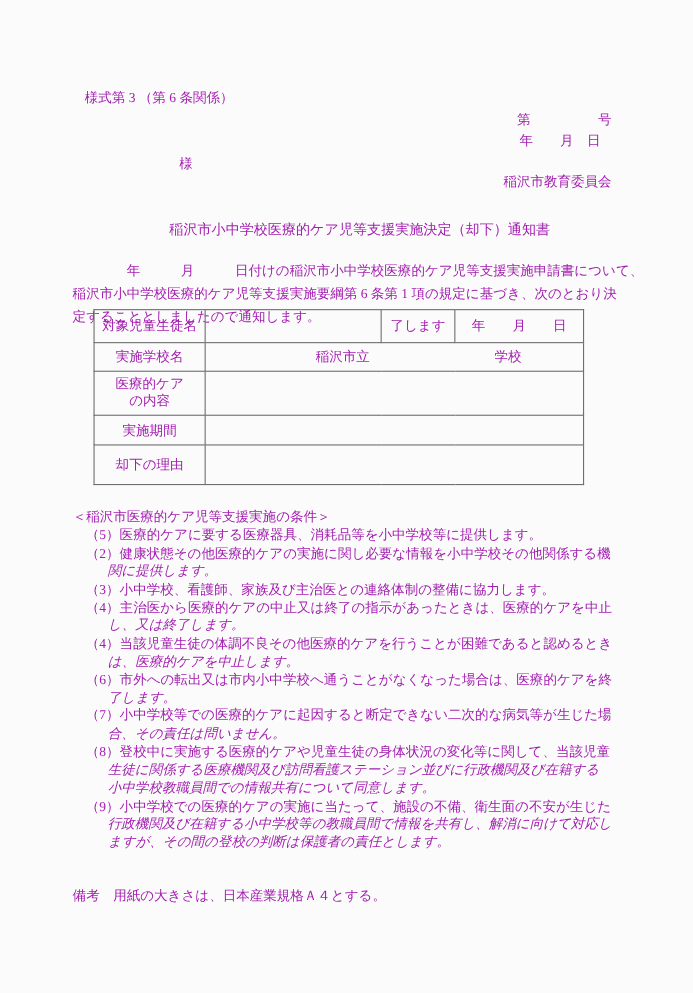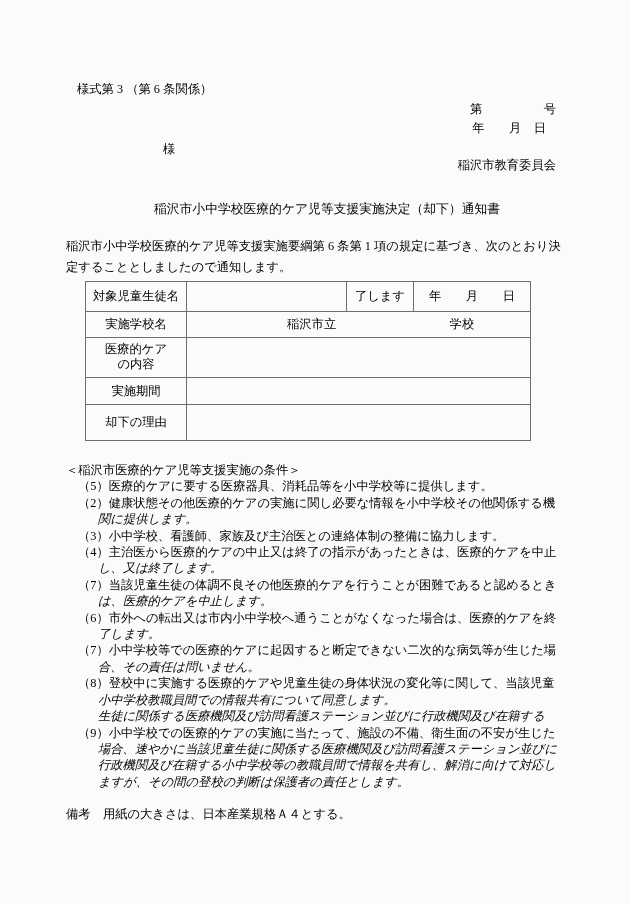--- a/index.html
+++ b/index.html
@@ -5,21 +5,21 @@
   html, body {
     margin: 0;
     padding: 0;
     background: #fbfbfb;
   }
   .page {
     position: relative;
     width: 630px;
     height: 903px;
     background: #fbfbfb;
-    color: #000000;
+    color: #a21caf;
     font-family: "Liberation Serif", "DejaVu Serif", serif;
     font-size: 12.3px;
     overflow: hidden;
   }
   .abs { position: absolute; }
   .line { white-space: pre; line-height: inherit; }
 
   
   .form-label { left: 77px; top: 81px; }
   .hdr-right {
@@ -96,20 +96,21 @@
     <div class="line date-ln">年　　月　日</div>
   </div>
 
   <div class="abs addressee line">様</div>
 
   <div class="abs issuer line">稲沢市教育委員会</div>
 
   <div class="abs doc-title">稲沢市小中学校医療的ケア児等支援実施決定（却下）通知書</div>
 
   <div class="abs intro">
+    <div class="line">　　　　年　　　月　　　日付けの稲沢市小中学校医療的ケア児等支援実施申請書について、</div>
     <div class="line">稲沢市小中学校医療的ケア児等支援実施要綱第 6 条第 1 項の規定に基づき、次のとおり決</div>
     <div class="line">定することとしましたので通知します。</div>
   </div>
 
   <div class="abs dtable-wrap">
     <table class="dtable">
       <colgroup>
         <col style="width:101px">
           <col style="width:160px">
         <col style="width:67px">
@@ -149,30 +150,29 @@
   </div>
 
   <div class="abs conds">
     <div class="line c-head">＜稲沢市医療的ケア児等支援実施の条件＞</div>
     <div class="line c-item">（5）医療的ケアに要する医療器具、消耗品等を小中学校等に提供します。</div>
     <div class="line c-item">（2）健康状態その他医療的ケアの実施に関し必要な情報を小中学校その他関係する機</div>
     <div class="line c-cont">関に提供します。</div>
     <div class="line c-item">（3）小中学校、看護師、家族及び主治医との連絡体制の整備に協力します。</div>
     <div class="line c-item">（4）主治医から医療的ケアの中止又は終了の指示があったときは、医療的ケアを中止</div>
     <div class="line c-cont">し、又は終了します。</div>
-    <div class="line c-item">（7）当該児童生徒の体調不良その他医療的ケアを行うことが困難であると認めるとき</div>
+    <div class="line c-item">（4）当該児童生徒の体調不良その他医療的ケアを行うことが困難であると認めるとき</div>
     <div class="line c-cont">は、医療的ケアを中止します。</div>
     <div class="line c-item">（6）市外への転出又は市内小中学校へ通うことがなくなった場合は、医療的ケアを終</div>
     <div class="line c-cont">了します。</div>
     <div class="line c-item">（7）小中学校等での医療的ケアに起因すると断定できない二次的な病気等が生じた場</div>
     <div class="line c-cont">合、その責任は問いません。</div>
     <div class="line c-item">（8）登校中に実施する医療的ケアや児童生徒の身体状況の変化等に関して、当該児童</div>
+    <div class="line c-cont">生徒に関係する医療機関及び訪問看護ステーション並びに行政機関及び在籍する</div>
     <div class="line c-cont">小中学校教職員間での情報共有について同意します。</div>
-    <div class="line c-cont">生徒に関係する医療機関及び訪問看護ステーション並びに行政機関及び在籍する</div>
     <div class="line c-item">（9）小中学校での医療的ケアの実施に当たって、施設の不備、衛生面の不安が生じた</div>
-    <div class="line c-cont">場合、速やかに当該児童生徒に関係する医療機関及び訪問看護ステーション並びに</div>
     <div class="line c-cont">行政機関及び在籍する小中学校等の教職員間で情報を共有し、解消に向けて対応し</div>
     <div class="line c-cont">ますが、その間の登校の判断は保護者の責任とします。</div>
   </div>
 
   <div class="abs remark line">備考　用紙の大きさは、日本産業規格Ａ４とする。</div>
 
 </div>
 
 </body></html>

